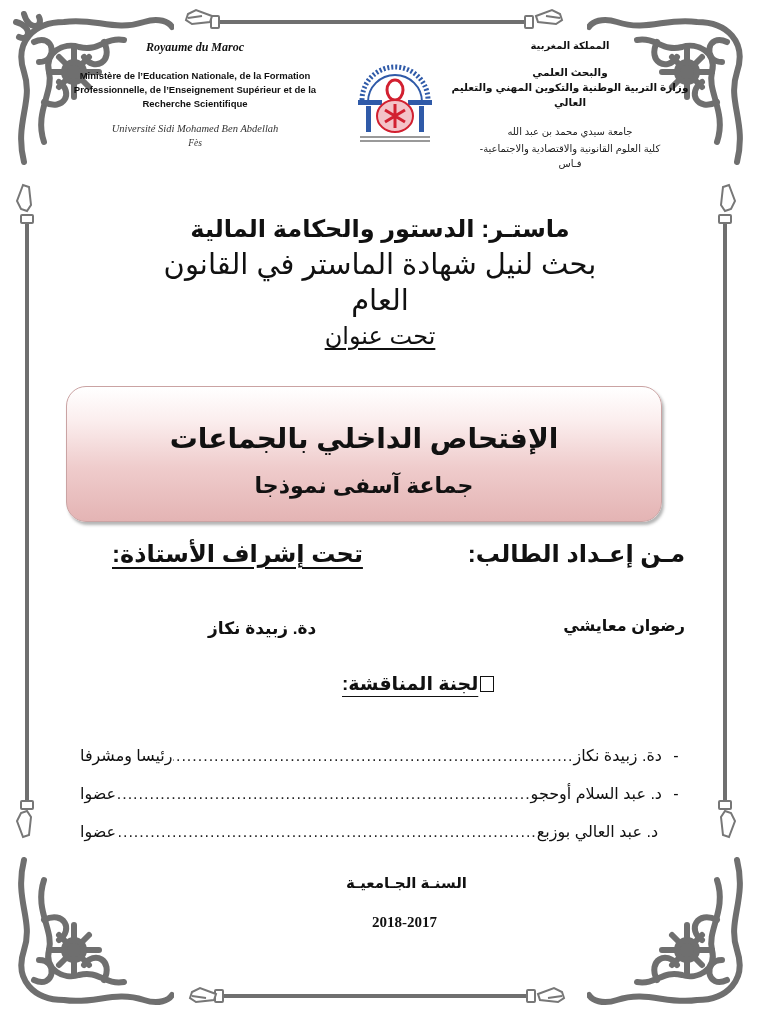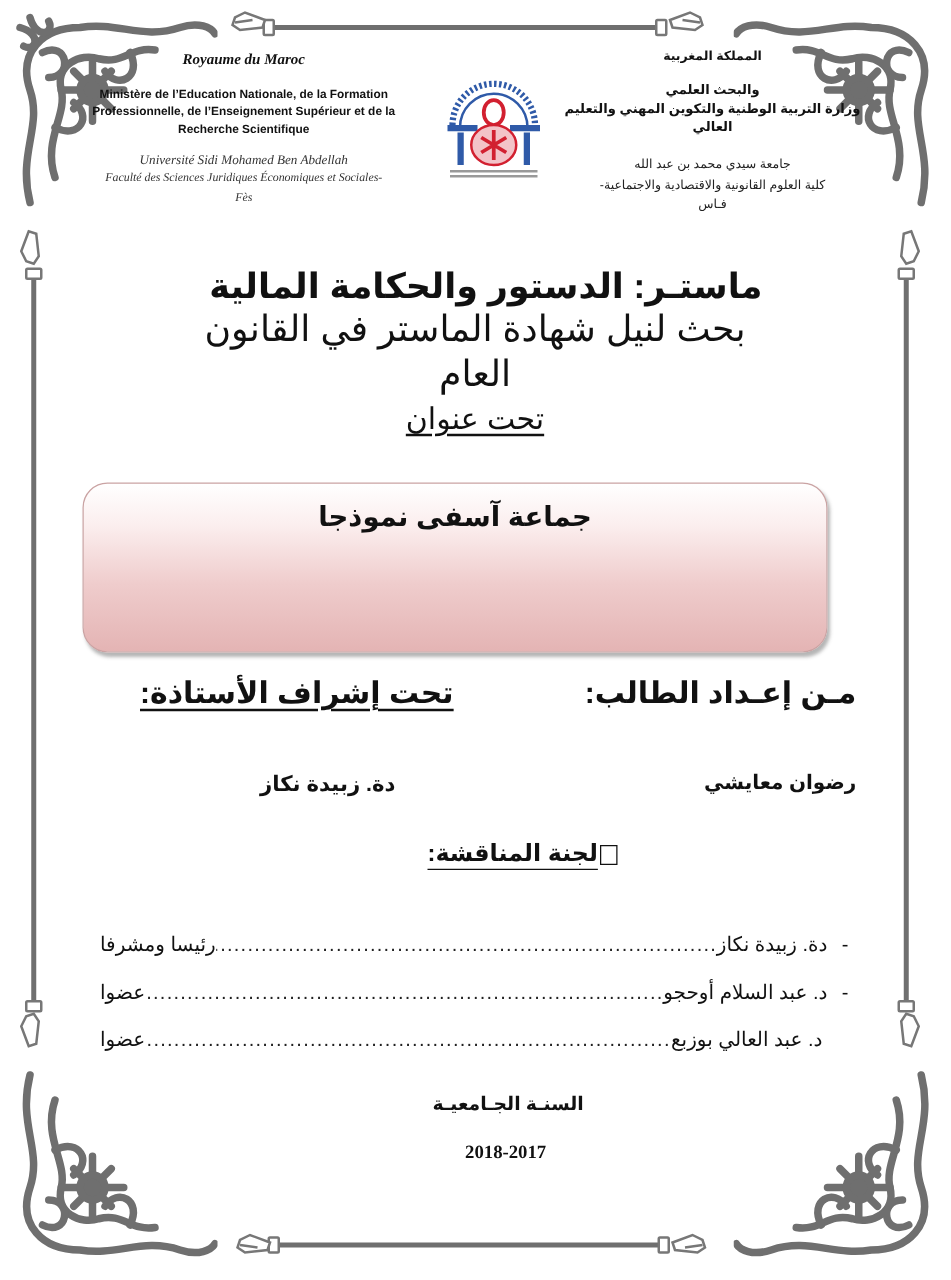--- a/index.html
+++ b/index.html
@@ -35,21 +35,21 @@
     .ministry-ar { font-size: 10.5px; font-weight: bold; line-height: 15px; }
     .univ-ar { font-size: 10px; margin-top: 16px; color: #222; }
     .fac-ar { font-size: 10px; margin-top: 6px; color: #222; }
     .city-ar { font-size: 10px; margin-top: 4px; color: #222; }
 
     .logo { position: absolute; left: 352px; top: 50px; width: 86px; height: 98px; }
     .logo svg { width: 100%; height: 100%; }
 
     
     .title-block { position: absolute; left: 150px; top: 212px; width: 460px; text-align: center; direction: rtl; }
-    .master-title { font-size: 28px; font-weight: bold; line-height: 34px; text-align: right; }
+    .master-title { font-size: 24px; font-weight: bold; line-height: 34px; }
     .thesis-line { font-size: 29px; line-height: 36px; }
     .under-title { font-size: 24px; line-height: 36px; }
     .under-title span { text-decoration: underline; text-underline-offset: 4px; }
 
     
     .subject-box {
       position: absolute; left: 66px; top: 386px; width: 596px; height: 136px;
       border-radius: 20px;
       border: 1px solid #caa3a3;
       background: linear-gradient(to bottom, #ffffff 0%, #fbeeee 25%, #efcccc 60%, #e4b4b4 100%);
@@ -189,21 +189,20 @@
     <path d="M100 40 C110 60 90 70 80 55"></path>
     <path d="M40 100 C60 110 70 90 55 80"></path>
     <circle cx="70" cy="70" r="10" fill="#6f6f6f"></circle>
   </svg>
 </div>
 
 <div class="hdr-fr">
   <div class="kingdom-fr">Royaume du Maroc</div>
   <div class="ministry-fr">Ministère de l’Education Nationale, de la Formation Professionnelle, de l’Enseignement Supérieur et de la Recherche Scientifique</div>
   <div class="univ-fr">Université Sidi Mohamed Ben Abdellah</div>
-  <div class="fac-fr">Faculté des Sciences Juridiques Économiques et Sociales-</div>
   <div class="fac-fr">Fès</div>
 </div>
 
 <div class="logo">
   <svg viewBox="0 0 86 98">
     <path d="M10 50 A33 33 0 0 1 76 50" fill="none" stroke="#2f5aa8" stroke-width="5" stroke-dasharray="2 2"></path>
     <path d="M16 52 A27 27 0 0 1 70 52" fill="none" stroke="#2f5aa8" stroke-width="2"></path>
     <rect x="6" y="50" width="24" height="5" fill="#2f5aa8"></rect>
     <rect x="56" y="50" width="24" height="5" fill="#2f5aa8"></rect>
     <rect x="14" y="56" width="5" height="26" fill="#2f5aa8"></rect>
@@ -225,20 +224,21 @@
   <div class="city-ar">فـاس</div>
 </div>
 
 <div class="title-block">
   <div class="master-title">ماستـر: الدستور والحكامة المالية</div>
   <div class="thesis-line">بحث لنيل شهادة الماستر في القانون العام</div>
   <div class="under-title"><span>تحت عنوان</span></div>
 </div>
 
 <div class="subject-box">
+  <div class="subject-title">الإفتحاص الداخلي بالجماعات</div>
   <div class="subject-sub">جماعة آسفى نموذجا</div>
 </div>
 
 <div class="label-student">مـن إعـداد الطالب:</div>
 <div class="label-supervisor">تحت إشراف الأستاذة:</div>
 <div class="student-name">رضوان معايشي</div>
 <div class="supervisor-name">دة. زبيدة نكاز</div>
 
 <div class="jury-label">
   <span class="jury-box"></span>

